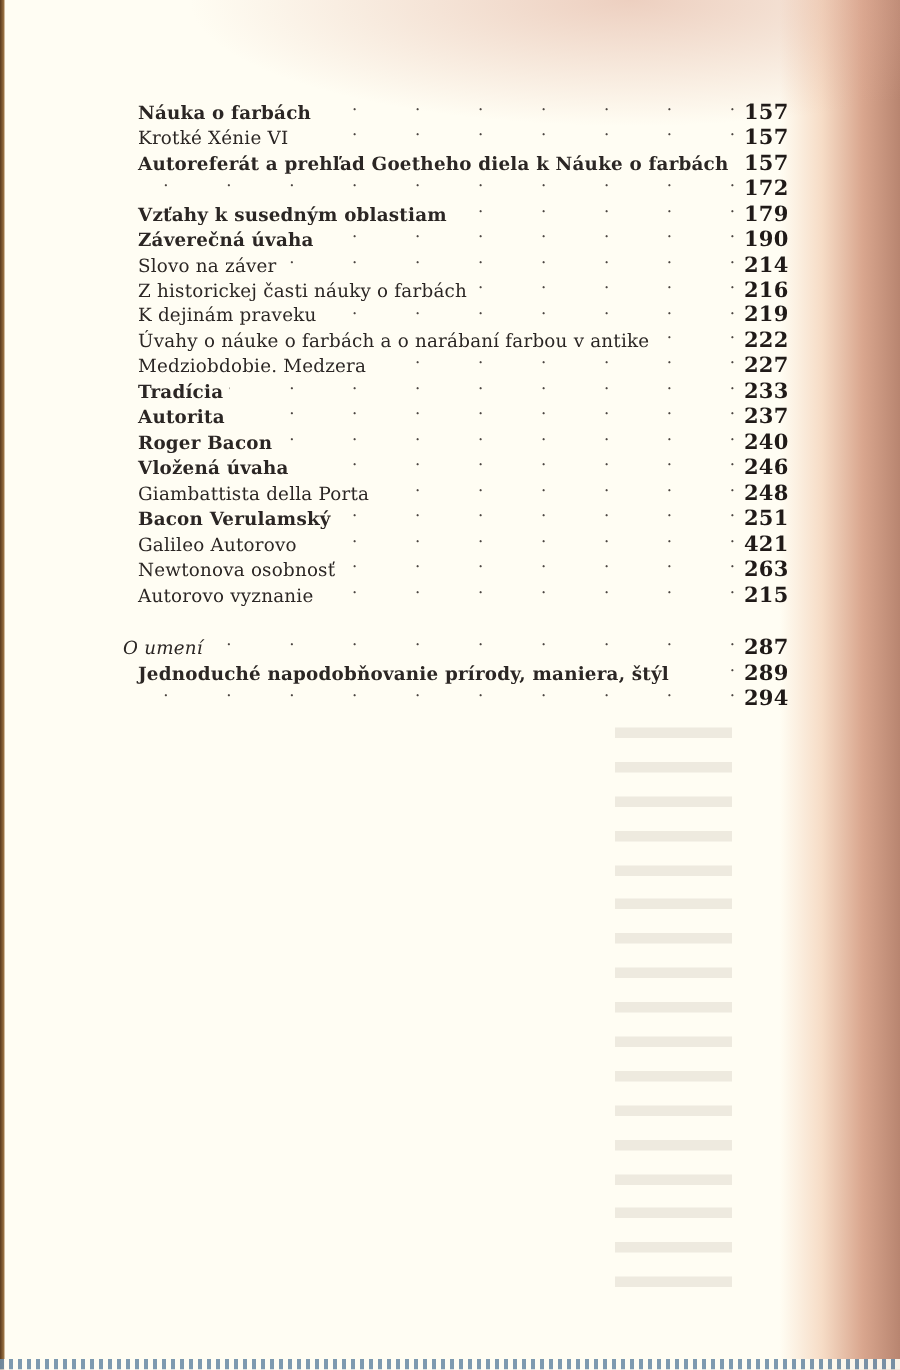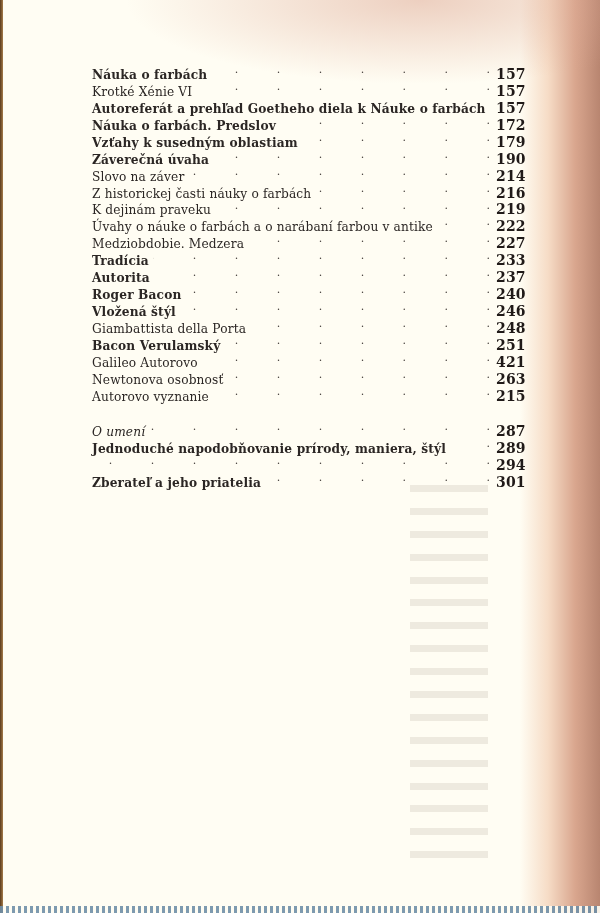--- a/index.html
+++ b/index.html
@@ -53,21 +53,21 @@
     .row .leader::before {
       content: ".           .           .           .           .           .           .           .           .           .           .           .           .           .           .           .           .           .           .           .";
       white-space: pre; float: right;
     }
     .row .page-num {
       width: 34px; font-weight: 700;
       font-family: "DejaVu Serif", serif; font-size: 14px; color: #201a18;
     }
     .gap { height: 18px; }
     .row.section .title {
-      padding-left: 2px; font-style: italic; font-weight: 500; margin-left: 10px;
+      padding-left: 2px; font-style: italic; font-weight: 500;
     }
     .row.sub .title { padding-left: 12px; font-weight: 700; }
   </style>
 </head>
 <body>
 
 <div class="page">
   <div class="left-edge"></div>
 
   <div class="bleed">
@@ -100,21 +100,20 @@
         <span class="title">Krotké Xénie VI</span>
         <span class="leader"></span>
         <span class="page-num">157</span>
       </div>
     <div class="row">
         <span class="title">Autoreferát a prehľad Goetheho diela k Náuke o farbách</span>
         <span class="leader"></span>
         <span class="page-num">157</span>
       </div>
     <div class="row">
-        <span class="title">Náuka o farbách. Predslov</span>
         <span class="leader"></span>
         <span class="page-num">172</span>
       </div>
     <div class="row">
         <span class="title">Vzťahy k susedným oblastiam</span>
         <span class="leader"></span>
         <span class="page-num">179</span>
       </div>
     <div class="row">
         <span class="title">Záverečná úvaha</span>
@@ -155,21 +154,21 @@
         <span class="title">Autorita</span>
         <span class="leader"></span>
         <span class="page-num">237</span>
       </div>
     <div class="row">
         <span class="title">Roger Bacon</span>
         <span class="leader"></span>
         <span class="page-num">240</span>
       </div>
     <div class="row">
-        <span class="title">Vložená štýl</span>
+        <span class="title">Vložená úvaha</span>
         <span class="leader"></span>
         <span class="page-num">246</span>
       </div>
     <div class="row light">
         <span class="title">Giambattista della Porta</span>
         <span class="leader"></span>
         <span class="page-num">248</span>
       </div>
     <div class="row">
         <span class="title">Bacon Verulamský</span>
@@ -201,21 +200,16 @@
       </div>
     <div class="row sub">
         <span class="title">Jednoduché napodobňovanie prírody, maniera, štýl</span>
         <span class="leader"></span>
         <span class="page-num">289</span>
       </div>
     <div class="row sub">
         <span class="leader"></span>
         <span class="page-num">294</span>
       </div>
-    <div class="row sub">
-        <span class="title">Zberateľ a jeho priatelia</span>
-        <span class="leader"></span>
-        <span class="page-num">301</span>
-      </div>
   </div>
 
   <div class="bottom-border"></div>
 </div>
 
 </body></html>

